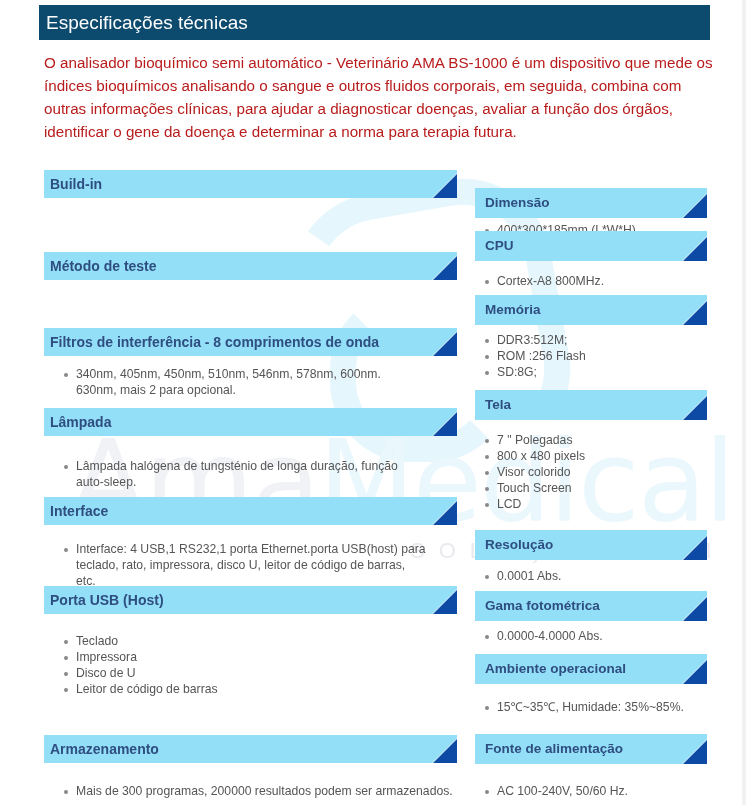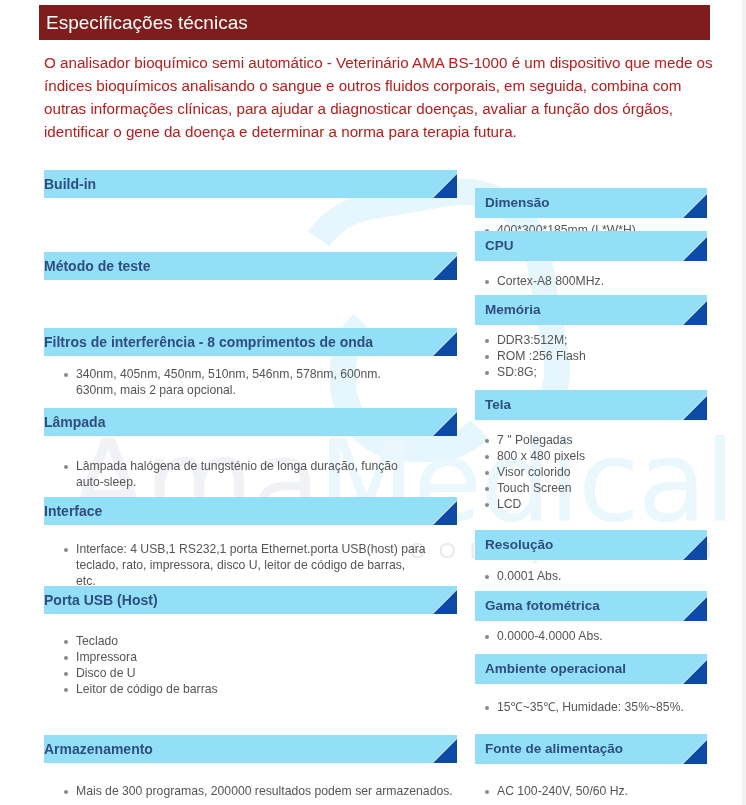--- a/index.html
+++ b/index.html
@@ -32,41 +32,41 @@
     z-index:0; white-space:nowrap;
   }
   .wm-text .ama { color:#f1f2f5; }
   .wm-sub {
     position:absolute; left:410px; top:538px; font-size:22px; letter-spacing:14px;
     color:#e9e9ee; z-index:0; white-space:nowrap;
   }
 
   .banner {
     position:absolute; left:39px; top:5px; width:671px; height:35px;
-    background:#7f1d1d; color:#fff; z-index:2;
+    background:#0c4a6e; color:#fff; z-index:2;
     box-sizing:border-box; padding-left:7px;
   }
   .banner h1 {
     margin:0; font-size:19px; line-height:35px; font-weight:normal;
     font-family:"Liberation Sans", sans-serif;
   }
   .intro {
     position:absolute; left:44px; top:51px; width:670px;
     font-size:15.2px; line-height:23px; color:#b91c1c; z-index:2; margin:0;
   }
 
   .col { position:absolute; z-index:2; }
   .col-left { left:44px; top:0; width:413px; }
   .col-right { left:475px; top:0; width:232px; }
 
   .sec { position:absolute; left:0; width:100%; }
   .hdr {
     position:relative; background:#94dff8; height:28px;
     color:#2e4e80; font-weight:bold; font-size:14px; line-height:28px;
-    box-sizing:border-box; overflow:hidden;
+    box-sizing:border-box; padding-left:6px; overflow:hidden;
   }
   .col-right .hdr { height:30px; line-height:30px; padding-left:10px; font-size:13.5px; }
   .hdr .corner {
     position:absolute; right:0; bottom:0; width:0; height:0;
     border-style:solid; border-width:0 0 24px 24px;
     border-color:transparent transparent #0c4aa5 transparent;
   }
   .hdr .stripe {
     position:absolute; right:22px; bottom:-2px; width:4px; height:38px;
     background:#ffffff; transform:rotate(45deg); transform-origin:bottom center;

